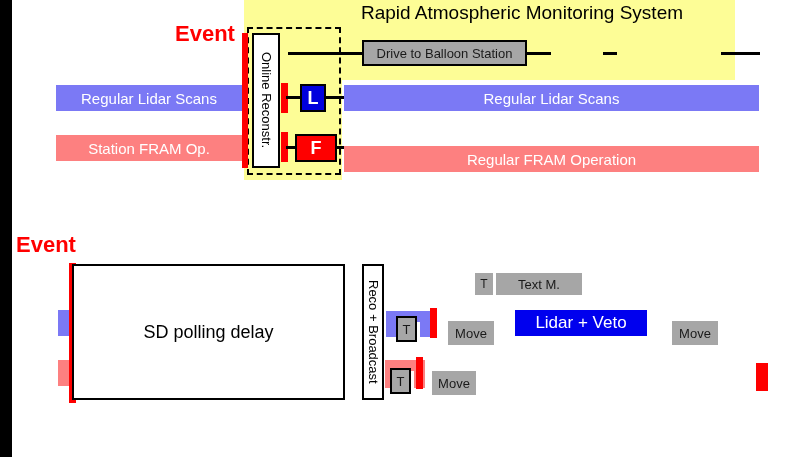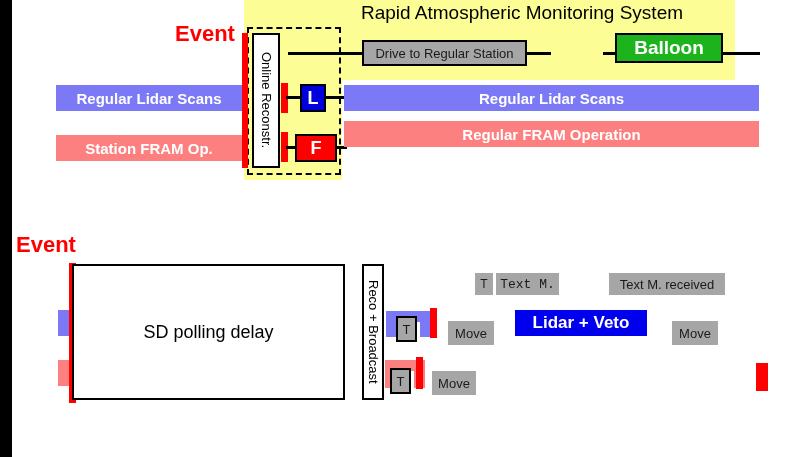--- a/index.html
+++ b/index.html
@@ -18,21 +18,21 @@
     overflow: hidden;
     margin-left: 12px;
   }
   .abs { position: absolute; box-sizing: border-box; }
 
   
   .bar {
     display: flex;
     align-items: center;
     justify-content: center;
-    font-weight: bold;
+    font-weight: normal;
     color: #ffffff;
     white-space: nowrap;
   }
   .blue-bar   { background: #7b79f5; }
   .pink-bar   { background: #fd8080; }
   .blue-solid { background: #0000ee; }
   .red-solid  { background: #fe0000; }
 
   .gray-box {
     background: #a6a6a6;
@@ -129,44 +129,43 @@
   <div class="abs title-text" style="left:300px; top:1px; width:420px; height:24px; font-size:19px; line-height:24px; text-align:center;">Rapid Atmospheric Monitoring System</div>
 
   <div class="abs evt-label" style="left:163px; top:22px; font-size:22px; line-height:24px;">Event</div>
 
   <div class="abs white-strip" style="left:38px; top:71px; width:6px; height:110px;"></div>
 
   <div class="abs red-strip" style="left:230px; top:33px; width:6px; height:135px;"></div>
 
   <div class="abs black-line" style="left:276px; top:52px; width:76px; height:3px;"></div>
 
-  <div class="abs gray-box" style="left:350px; top:40px; width:165px; height:26px; font-size:13px;">Drive to Regular Station</div>
+  <div class="abs gray-box" style="left:350px; top:40px; width:165px; height:26px; font-size:13px;">Drive to Balloon Station</div>
 
   <div class="abs black-line" style="left:513px; top:52px; width:26px; height:3px;"></div>
 
 
   <div class="abs black-line" style="left:591px; top:52px; width:14px; height:3px;"></div>
 
-  <div class="abs green-box" style="left:603px; top:33px; width:108px; height:30px; font-size:19px;">Balloon</div>
 
   <div class="abs black-line" style="left:709px; top:52px; width:40px; height:3px;"></div>
 
   <div class="abs blue-bar bar" style="left:44px; top:85px; width:186px; height:26px; font-size:15px;">Regular Lidar Scans</div>
   <div class="abs red-strip" style="left:269px; top:83px; width:7px; height:30px;"></div>
   <div class="abs black-line" style="left:274px; top:96px; width:16px; height:3px;"></div>
   <div class="abs bluebtn" style="left:288px; top:84px; width:26px; height:28px; font-size:18px;">L</div>
   <div class="abs black-line" style="left:312px; top:96px; width:22px; height:3px;"></div>
   <div class="abs blue-bar bar" style="left:332px; top:85px; width:415px; height:26px; font-size:15px;">Regular Lidar Scans</div>
 
   <div class="abs pink-bar bar" style="left:44px; top:135px; width:186px; height:26px; font-size:15px;">Station FRAM Op.</div>
   <div class="abs red-strip" style="left:269px; top:132px; width:7px; height:30px;"></div>
   <div class="abs black-line" style="left:274px; top:146px; width:12px; height:3px;"></div>
   <div class="abs redbtn" style="left:283px; top:134px; width:42px; height:28px; font-size:18px;">F</div>
   <div class="abs black-line" style="left:323px; top:146px; width:12px; height:3px;"></div>
-  <div class="abs pink-bar bar" style="left:332px; top:121px; width:415px; height:26px; font-size:15px;">Regular FRAM Operation</div>
+  <div class="abs pink-bar bar" style="left:332px; top:146px; width:415px; height:26px; font-size:15px;">Regular FRAM Operation</div>
 
   <div class="abs white-box" style="left:240px; top:33px; width:28px; height:135px;">
     <span class="vert-text" style="font-size:13px;">Online Reconstr.</span>
   </div>
 
   <div class="abs white-strip" style="left:748px; top:37px; width:25px; height:126px;"></div>
 
   <div class="abs evt-label" style="left:4px; top:233px; font-size:22px; line-height:24px;">Event</div>
 
   <div class="abs white-strip" style="left:41px; top:295px; width:5px; height:93px;"></div>
@@ -176,22 +175,21 @@
 
   <div class="abs red-strip" style="left:57px; top:263px; width:7px; height:140px;"></div>
 
   <div class="abs white-box" style="left:60px; top:264px; width:273px; height:136px; font-size:18px;">SD polling delay</div>
 
   <div class="abs white-box" style="left:350px; top:264px; width:22px; height:136px;">
     <span class="vert-text" style="font-size:13px;">Reco + Broadcast</span>
   </div>
 
   <div class="abs gray-flat" style="left:463px; top:273px; width:18px; height:22px; font-size:12px;">T</div>
-  <div class="abs gray-flat" style="left:484px; top:273px; width:63px; height:22px; font-size:13px;font-family:Liberation Mono, monospace;">Text M.</div>
-  <div class="abs gray-flat" style="left:597px; top:273px; width:116px; height:22px; font-size:13px;">Text M. received</div>
+  <div class="abs gray-flat" style="left:484px; top:273px; width:86px; height:22px; font-size:13px;">Text M.</div>
 
   <div class="abs" style="left:374px; top:311px; width:45px; height:26px;">
     <div class="abs blue-bar" style="left:0px; top:0px; width:45px; height:11px;"></div>
     <div class="abs blue-bar" style="left:0px; top:0px; width:12px; height:26px;"></div>
     <div class="abs blue-bar" style="left:34px; top:0px; width:11px; height:26px;"></div>
   </div>
   <div class="abs red-strip" style="left:418px; top:308px; width:7px; height:30px;"></div>
   <div class="abs gray-box" style="left:384px; top:316px; width:21px; height:26px; font-size:13px;">T</div>
   <div class="abs gray-flat" style="left:436px; top:321px; width:46px; height:24px; font-size:13px;">Move</div>
   <div class="abs blue-solid bar" style="left:503px; top:310px; width:132px; height:26px; font-size:17px;">Lidar + Veto</div>

